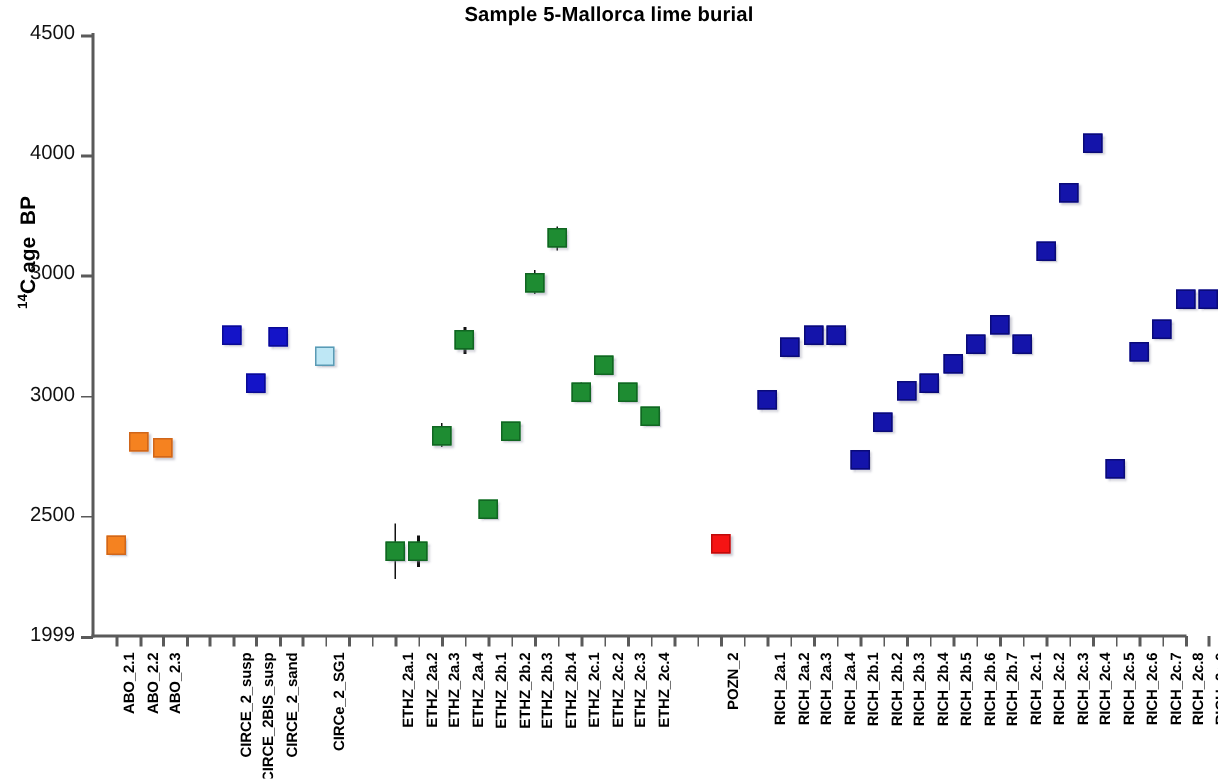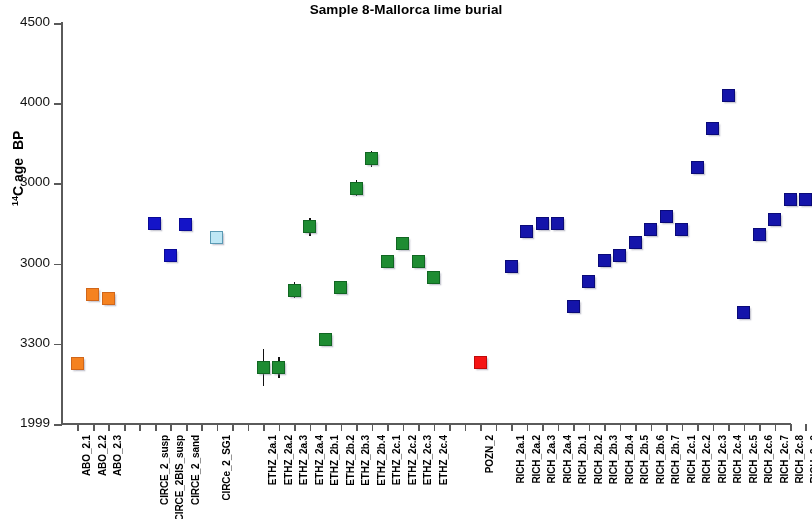--- a/index.html
+++ b/index.html
@@ -125,36 +125,36 @@
     width: 1.4px;
     margin-left: -0.7px;
     background: #111111;
   }
 </style>
 </head>
 <body>
 
 <div id="figure">
 
-  <div id="chart-title">Sample 8-Mallorca lime burial</div>
+  <div id="chart-title">Sample 5-Mallorca lime burial</div>
 
   <div id="ylabel"><sup>14</sup>C age&nbsp; BP</div>
 
   <div class="axis-line-y"></div>
   <div class="axis-line-x"></div>
 
   <div id="plot">
     <div id="yticks-layer">
         <div class="ytick" style="top: 401px;"></div>
         <div class="ytick-wrap" style="top: 401px;">
           <div class="ytick-text">1999</div>
         </div>
         <div class="ytick" style="top: 320.8px;"></div>
         <div class="ytick-wrap" style="top: 320.8px;">
-          <div class="ytick-text">3300</div>
+          <div class="ytick-text">2500</div>
         </div>
         <div class="ytick" style="top: 240.6px;"></div>
         <div class="ytick-wrap" style="top: 240.6px;">
           <div class="ytick-text">3000</div>
         </div>
         <div class="ytick" style="top: 160.4px;"></div>
         <div class="ytick-wrap" style="top: 160.4px;">
           <div class="ytick-text">3000</div>
         </div>
         <div class="ytick" style="top: 80.2px;"></div>

